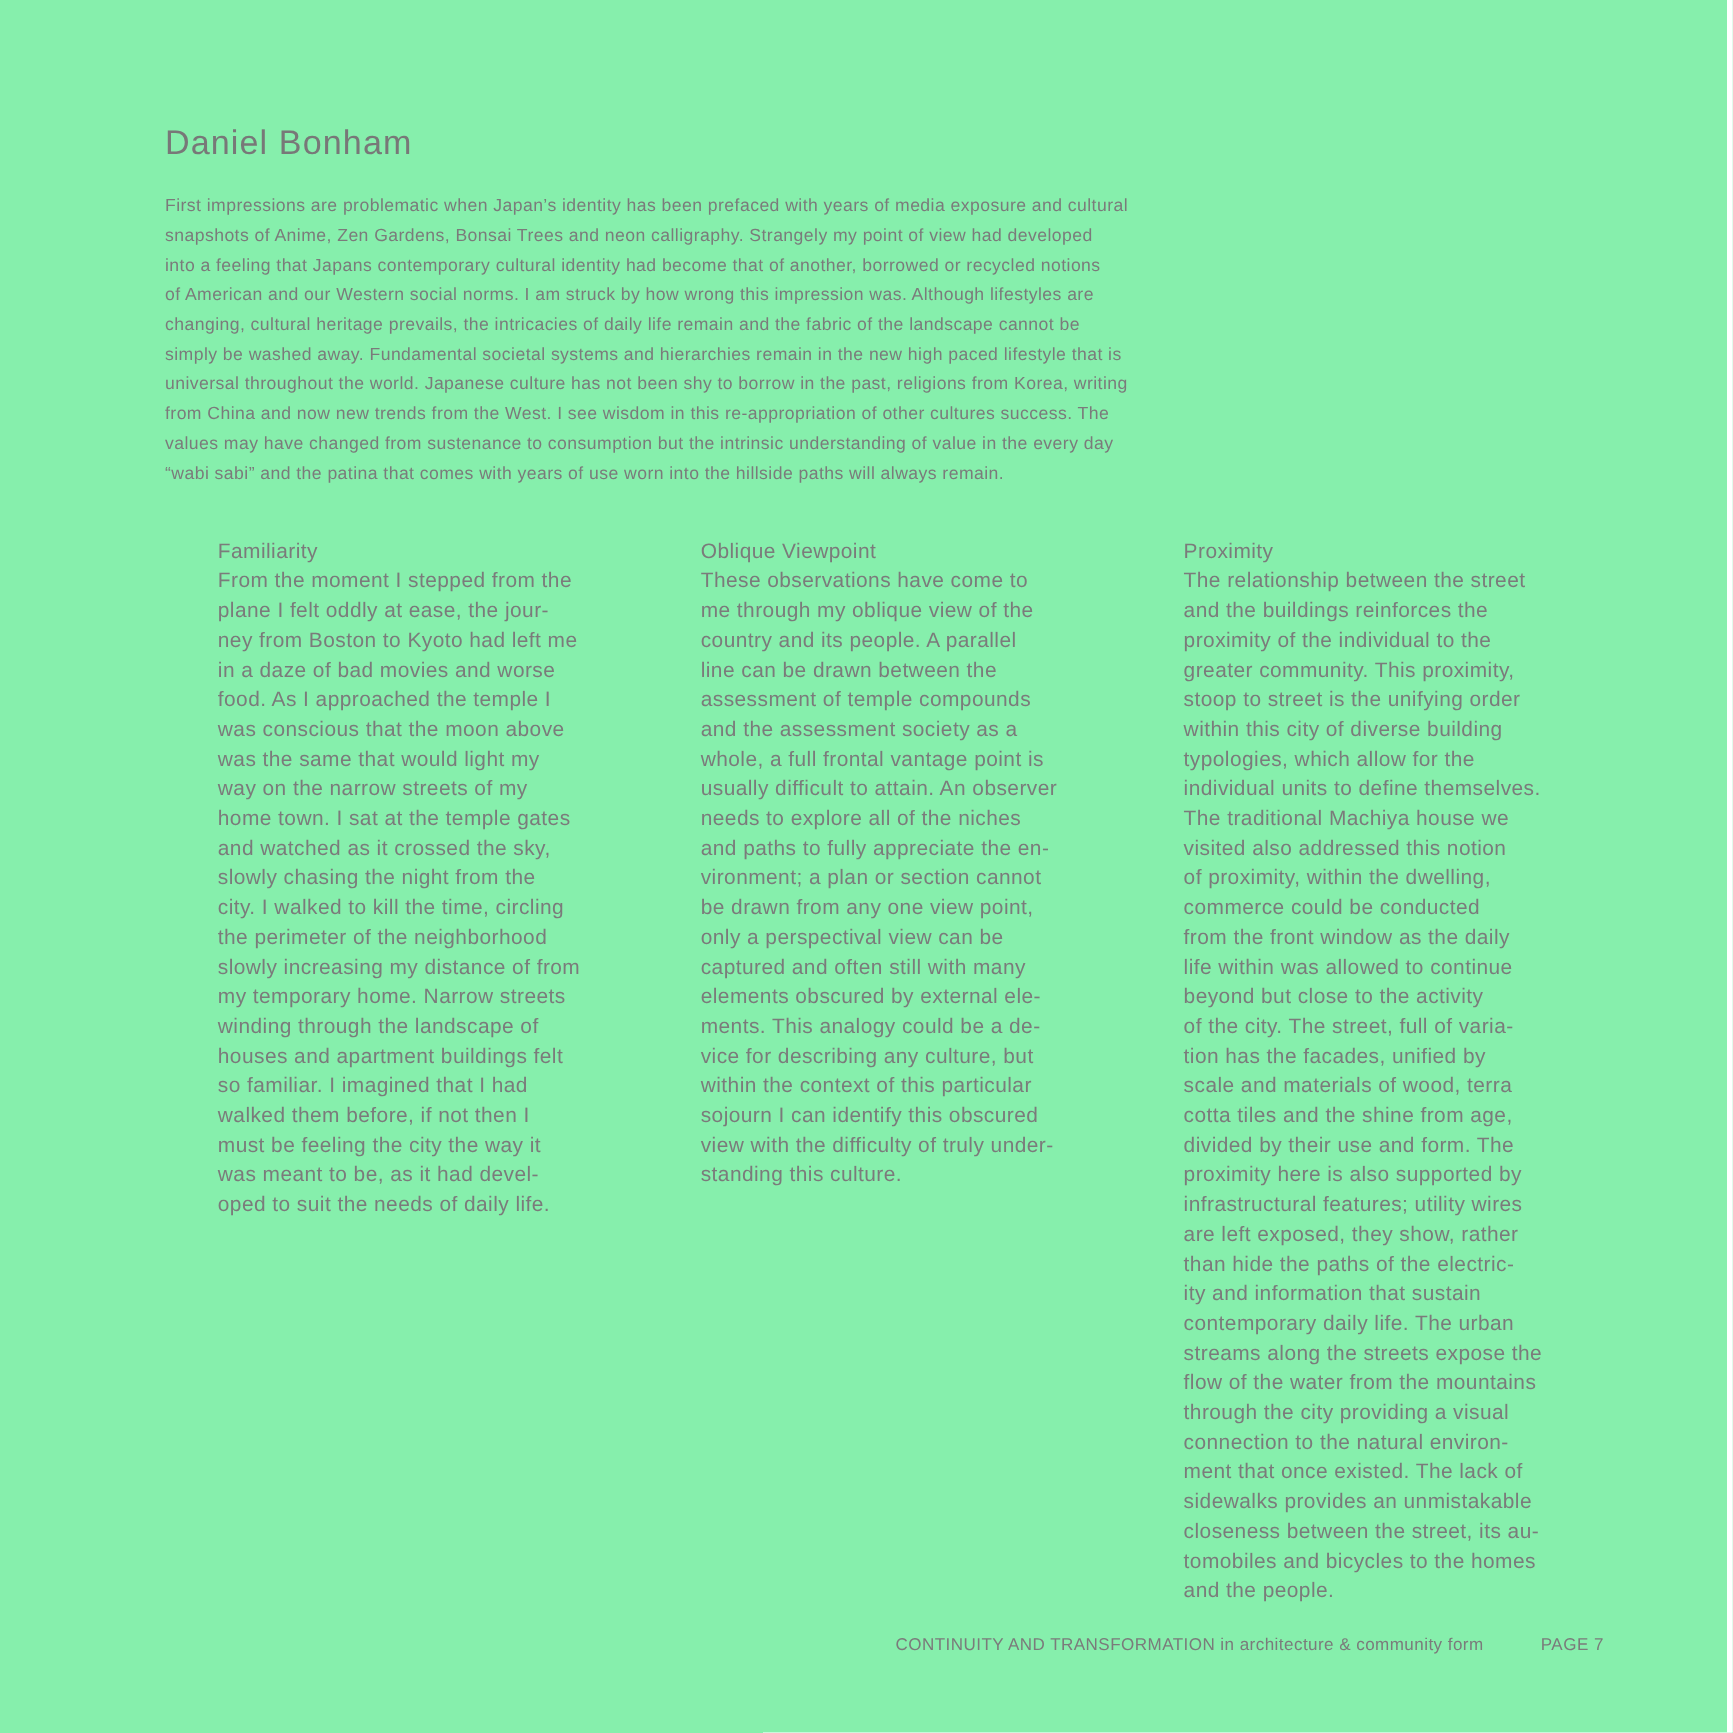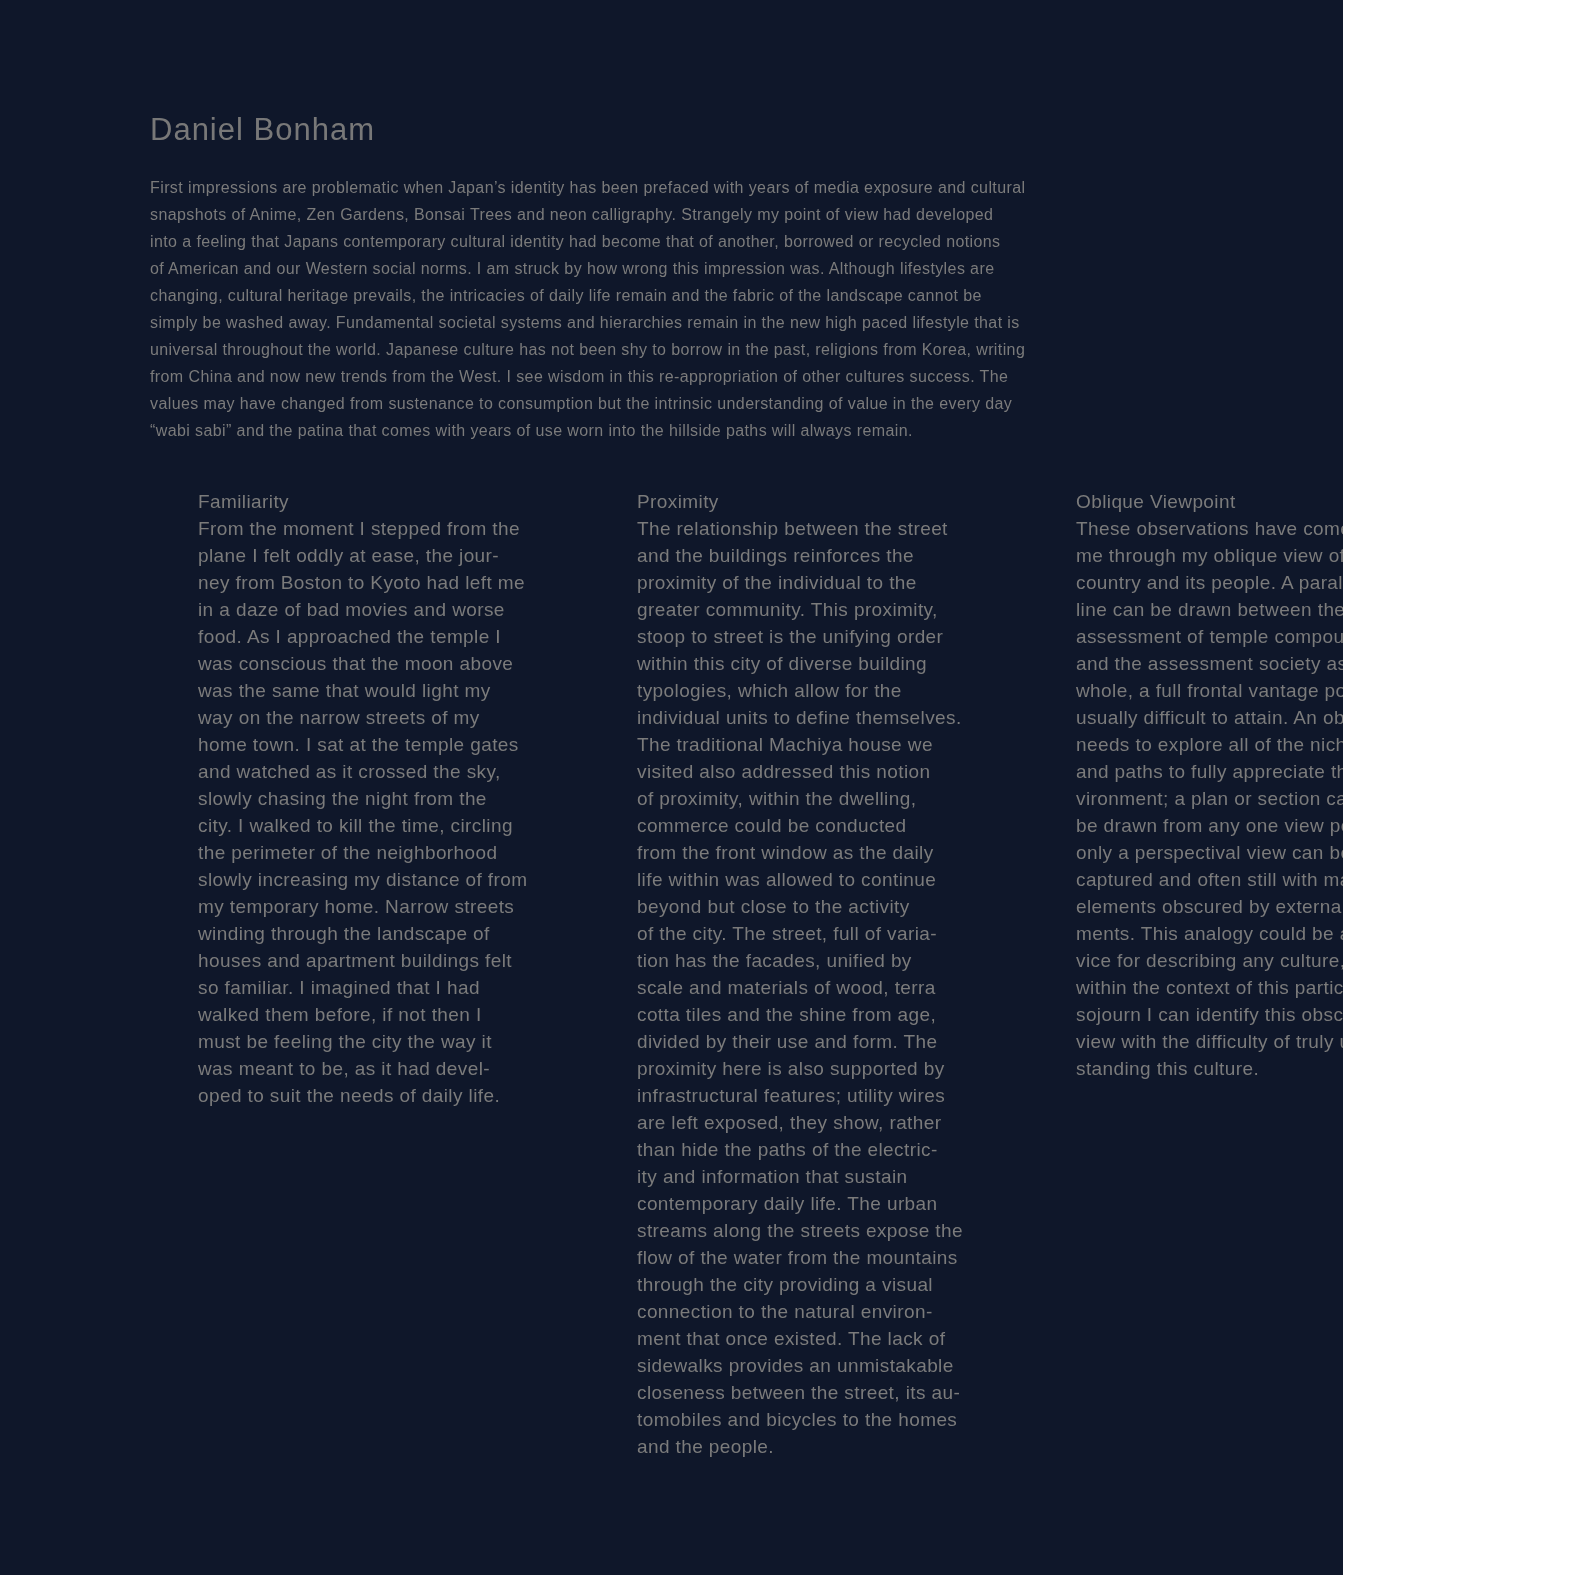--- a/index.html
+++ b/index.html
@@ -2,23 +2,23 @@
 <html><head>
 <meta charset="utf-8">
 <style>
   html, body {
     margin: 0;
     padding: 0;
     background: #ffffff;
   }
   .page {
     position: relative;
-    width: 1343px;
+    width: 1570px;
     height: 1575px;
-    background: #0f172a;
+    background: #86efac;
     font-family: "Liberation Sans", sans-serif;
     color: #7b7b7b;
     overflow: hidden;
   }
   .content {
     position: absolute;
     left: 150px;
     top: 112px;
     width: 1290px;
   }
@@ -109,20 +109,44 @@
 my temporary home.  Narrow streets
 winding through the landscape of
 houses and apartment buildings felt
 so familiar.  I imagined that I had
 walked them before, if not then I
 must be feeling the city the way it
 was meant to be, as it had devel-
 oped to suit the needs of daily life.</p>
       </section>
       <section class="col">
+        <h2>Oblique Viewpoint</h2>
+        <p>These observations have come to
+me through my oblique view of the
+country and its people. A parallel
+line can be drawn between the
+assessment of temple compounds
+and the assessment society as a
+whole, a full frontal vantage point is
+usually difficult to attain. An observer
+needs to explore all of the niches
+and paths to fully appreciate the en-
+vironment; a plan or section cannot
+be drawn from any one view point,
+only a perspectival view can be
+captured and often still with many
+elements obscured by external ele-
+ments.   This analogy could be a de-
+vice for describing any culture, but
+within the context of this particular
+sojourn I can identify this obscured
+view with the difficulty of truly under-
+standing this culture.</p>
+      </section>
+      <section class="col">
         <h2>Proximity</h2>
         <p>The relationship between the street
 and the buildings reinforces the
 proximity of the individual to the
 greater community. This proximity,
 stoop to street is the unifying order
 within this city of diverse building
 typologies, which allow for the
 individual units to define themselves.
 The traditional Machiya house we
@@ -146,39 +170,19 @@
 streams along the streets expose the
 flow of the water from the mountains
 through the city providing a visual
 connection to the natural environ-
 ment that once existed. The lack of
 sidewalks provides an unmistakable
 closeness between the street, its au-
 tomobiles and bicycles to the homes
 and the people.</p>
       </section>
-      <section class="col">
-        <h2>Oblique Viewpoint</h2>
-        <p>These observations have come to
-me through my oblique view of the
-country and its people. A parallel
-line can be drawn between the
-assessment of temple compounds
-and the assessment society as a
-whole, a full frontal vantage point is
-usually difficult to attain. An observer
-needs to explore all of the niches
-and paths to fully appreciate the en-
-vironment; a plan or section cannot
-be drawn from any one view point,
-only a perspectival view can be
-captured and often still with many
-elements obscured by external ele-
-ments.   This analogy could be a de-
-vice for describing any culture, but
-within the context of this particular
-sojourn I can identify this obscured
-view with the difficulty of truly under-
-standing this culture.</p>
-      </section>
     </div>
+  </div>
+  <div class="footer">
+    <span>CONTINUITY AND TRANSFORMATION in architecture &amp; community form</span>
+    <span>PAGE 7</span>
   </div>
 </div>
 
 </body></html>

